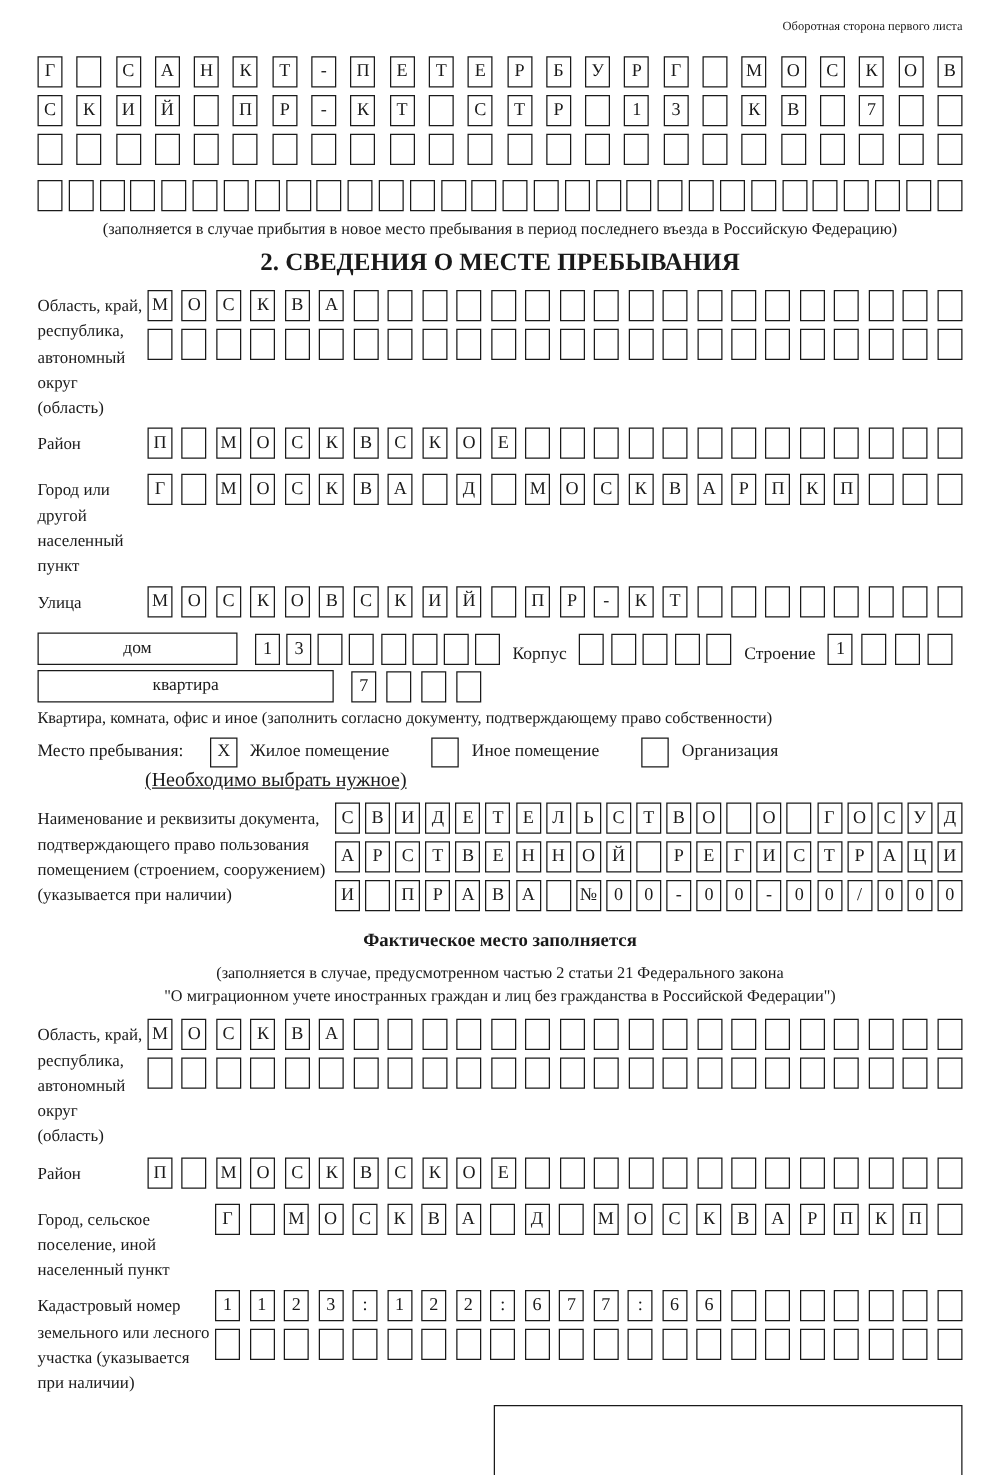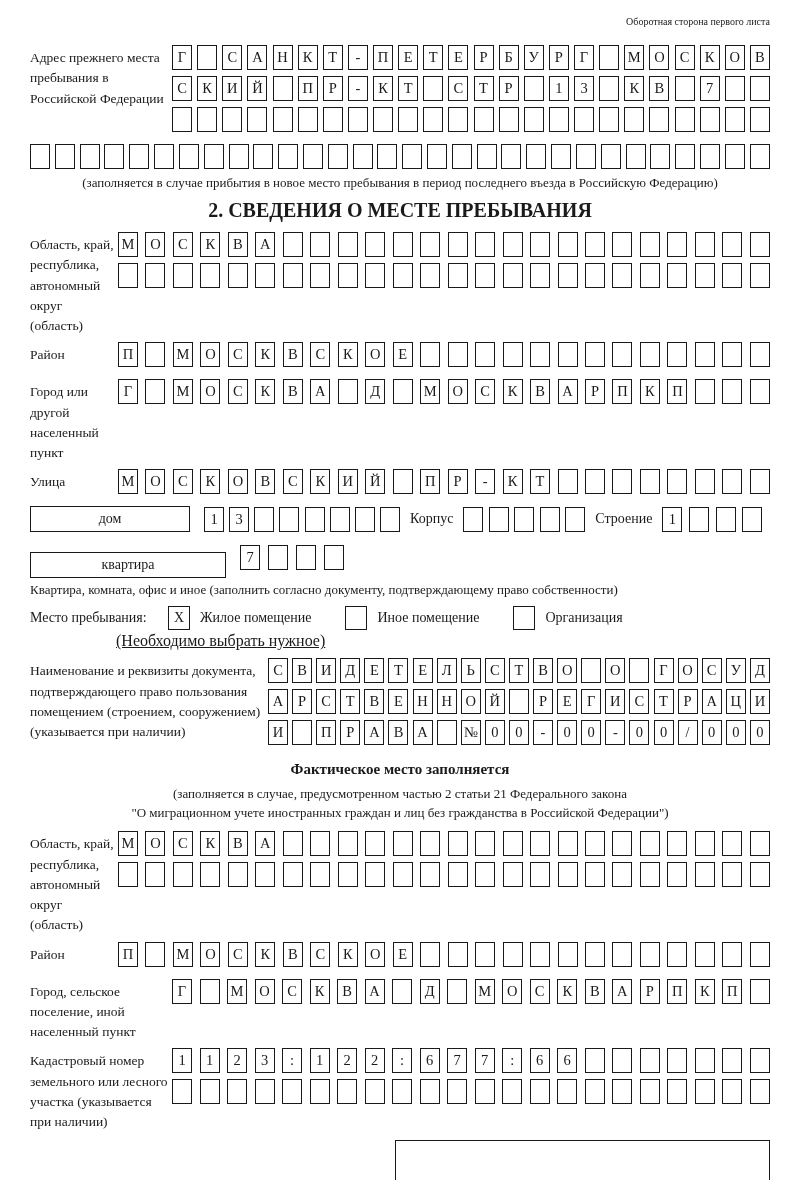--- a/index.html
+++ b/index.html
@@ -26,27 +26,27 @@
     width:20px; height:25px; border:1.6px solid #1a1a1a;
     display:flex; align-items:center; justify-content:center;
     font-size:14.5px; background:#fff;
   }
   .fullrow { width:740px; }
 
   .note { font-size:13px; text-align:center; margin:2px 0 8px 0; }
   .sec-title { font-size:20px; font-weight:bold; text-align:center; margin:6px 0 10px 0; }
 
   
-  .inline-row { display:flex; align-items:center; margin-bottom:4px; }
+  .inline-row { display:flex; align-items:flex-end; margin-bottom:4px; }
   .labelbox {
     border:1.6px solid #1a1a1a; height:26px; display:flex;
     align-items:center; justify-content:center; font-size:14px; background:#fff;
   }
   .dombox { width:160px; }
-  .kvbox  { width:196px;margin-top:16px; }
+  .kvbox  { width:237px; }
   .cells-inline { display:flex; justify-content:space-between; }
   .c8 { width:196px; margin-left:14px; }
   .c5 { width:122px; }
   .c4 { width:100px; }
   .c4k { width:104px; margin-left:14px; }
   .mini-label { font-size:14px; margin:0 10px; }
   .caption { font-size:13px; margin:2px 0 8px 0; }
 
   
   .stay-row { display:flex; align-items:center; margin:4px 0 2px 0; }
@@ -71,21 +71,20 @@
   }
 </style>
 </head>
 <body>
 
 <div class="page">
 
   <div class="header-note">Оборотная сторона первого листа</div>
 
   <div class="block">
-    <div class="blabel w142">Адрес прежнего места пребывания в Российской Федерации</div>
     <div class="brows">
       <div class="cells">
           <div class="cell">Г</div>
           <div class="cell"></div>
           <div class="cell">С</div>
           <div class="cell">А</div>
           <div class="cell">Н</div>
           <div class="cell">К</div>
           <div class="cell">Т</div>
           <div class="cell">-</div>

